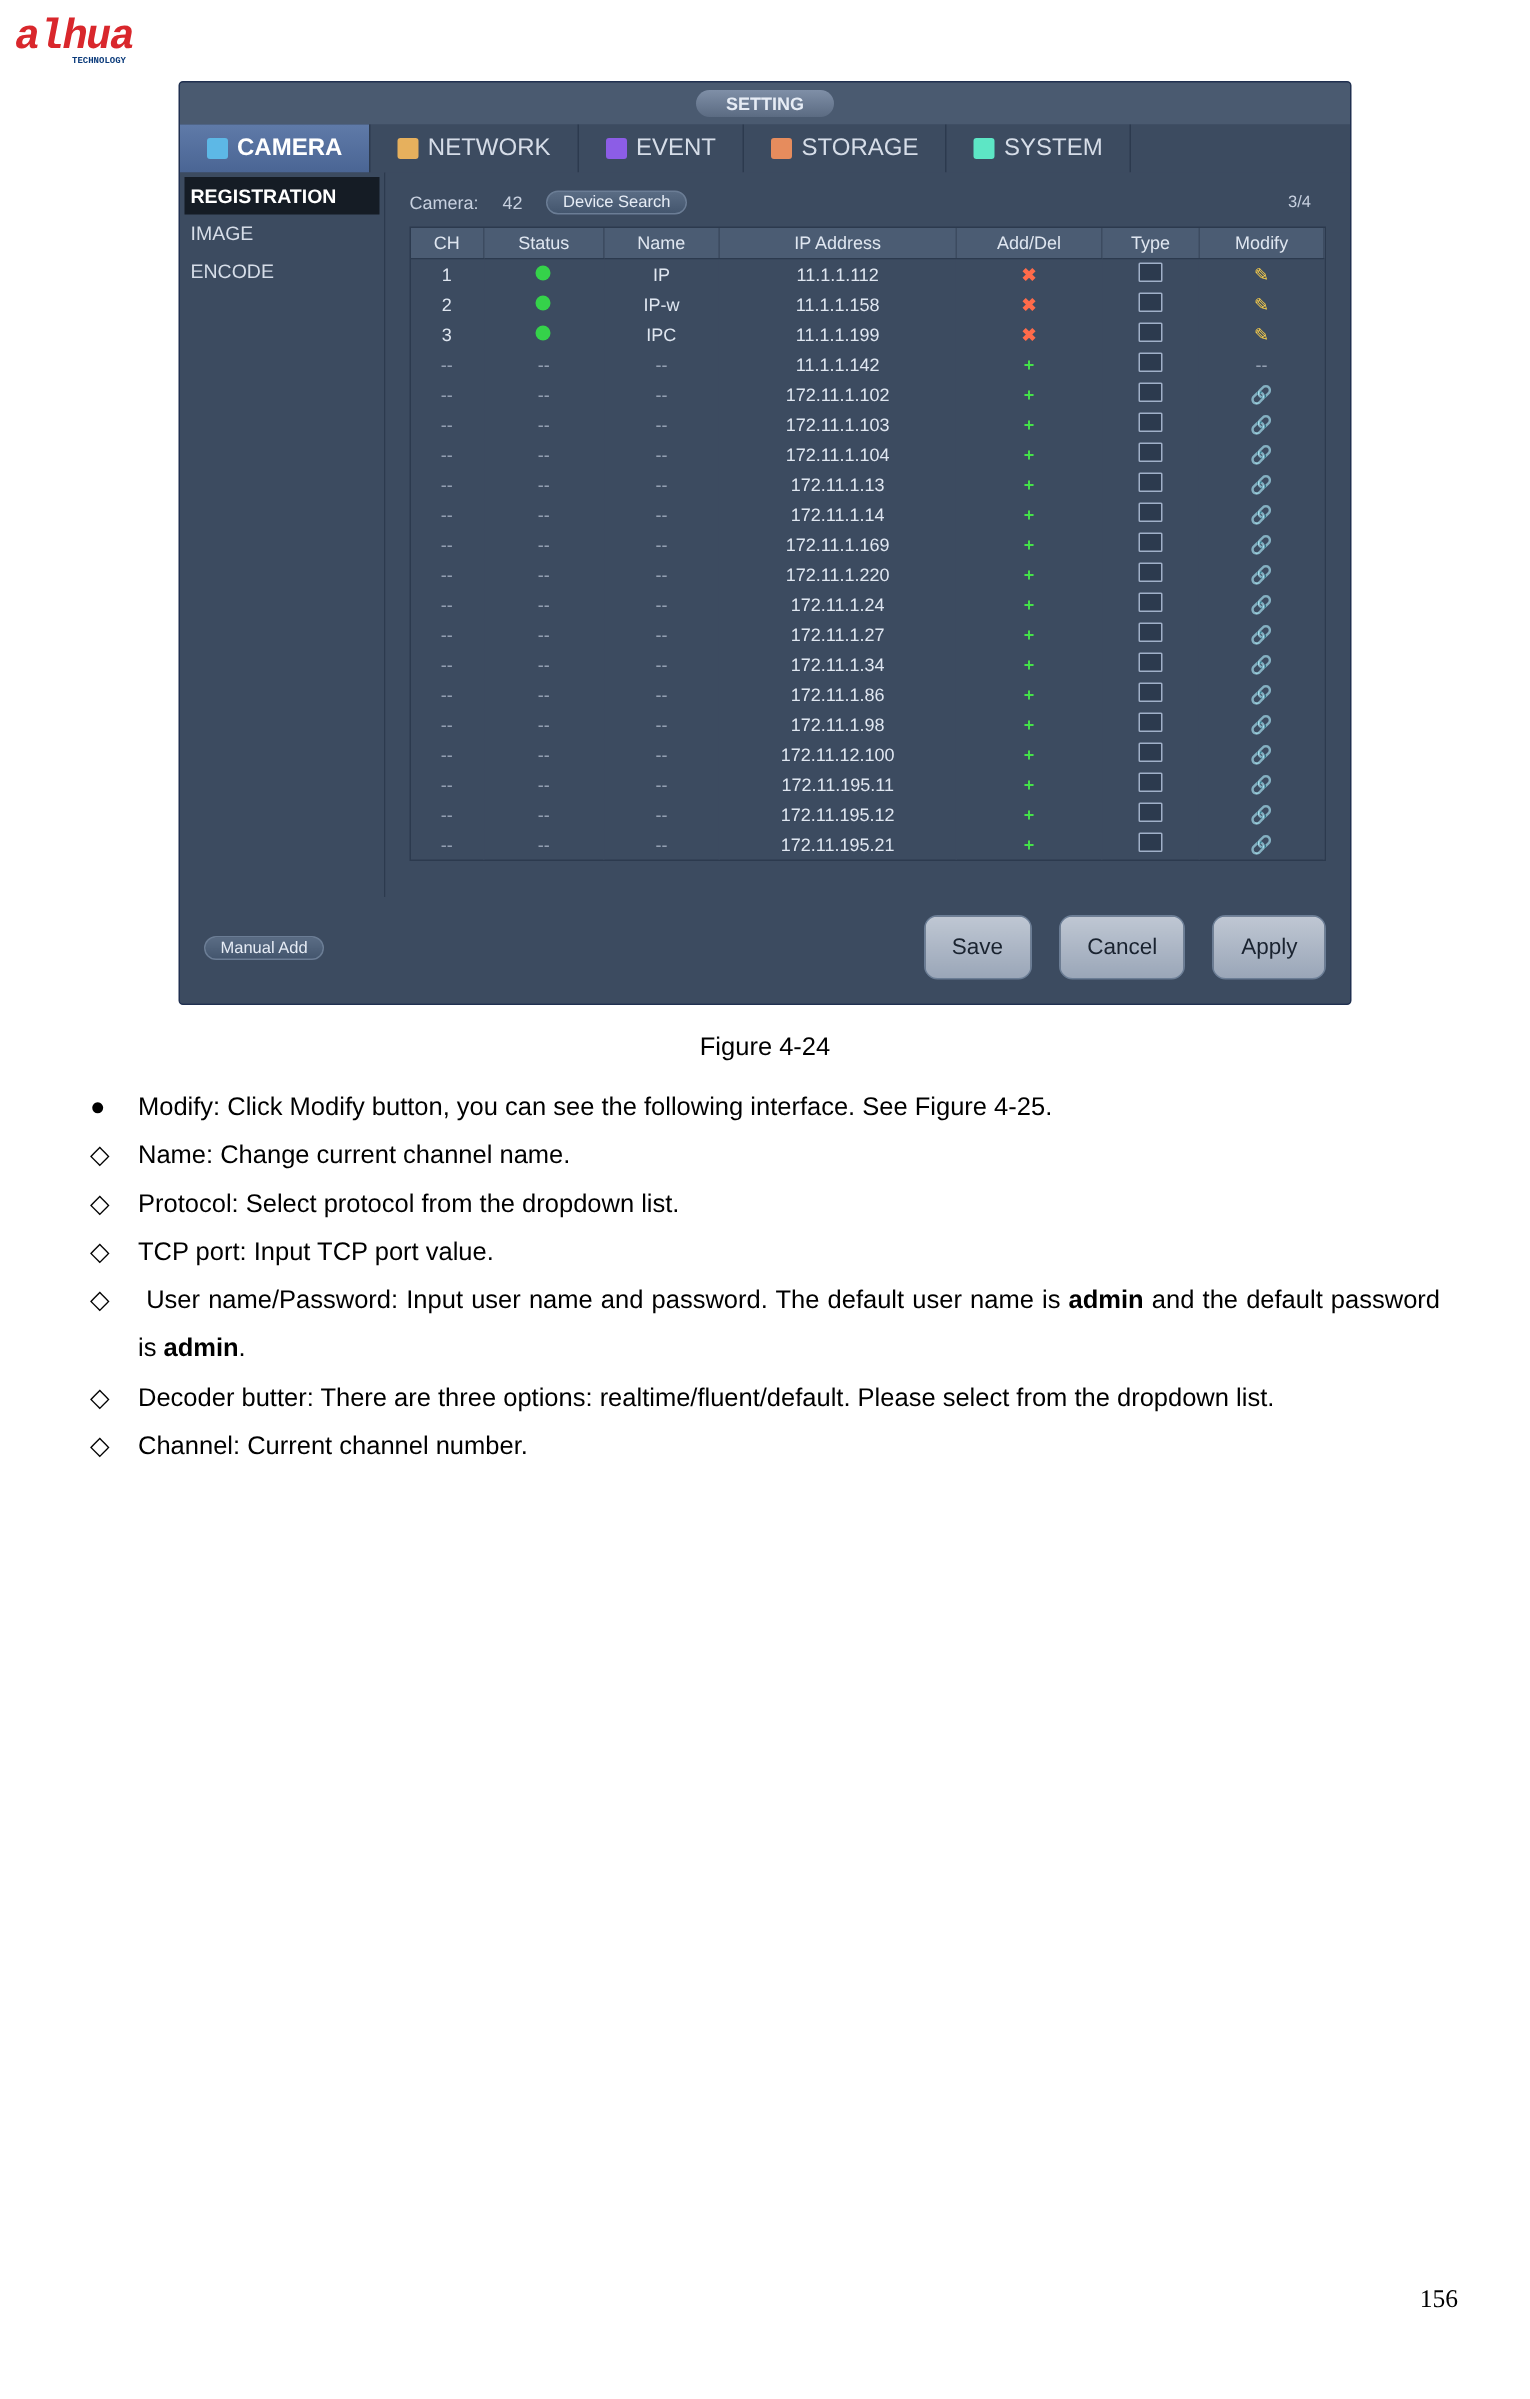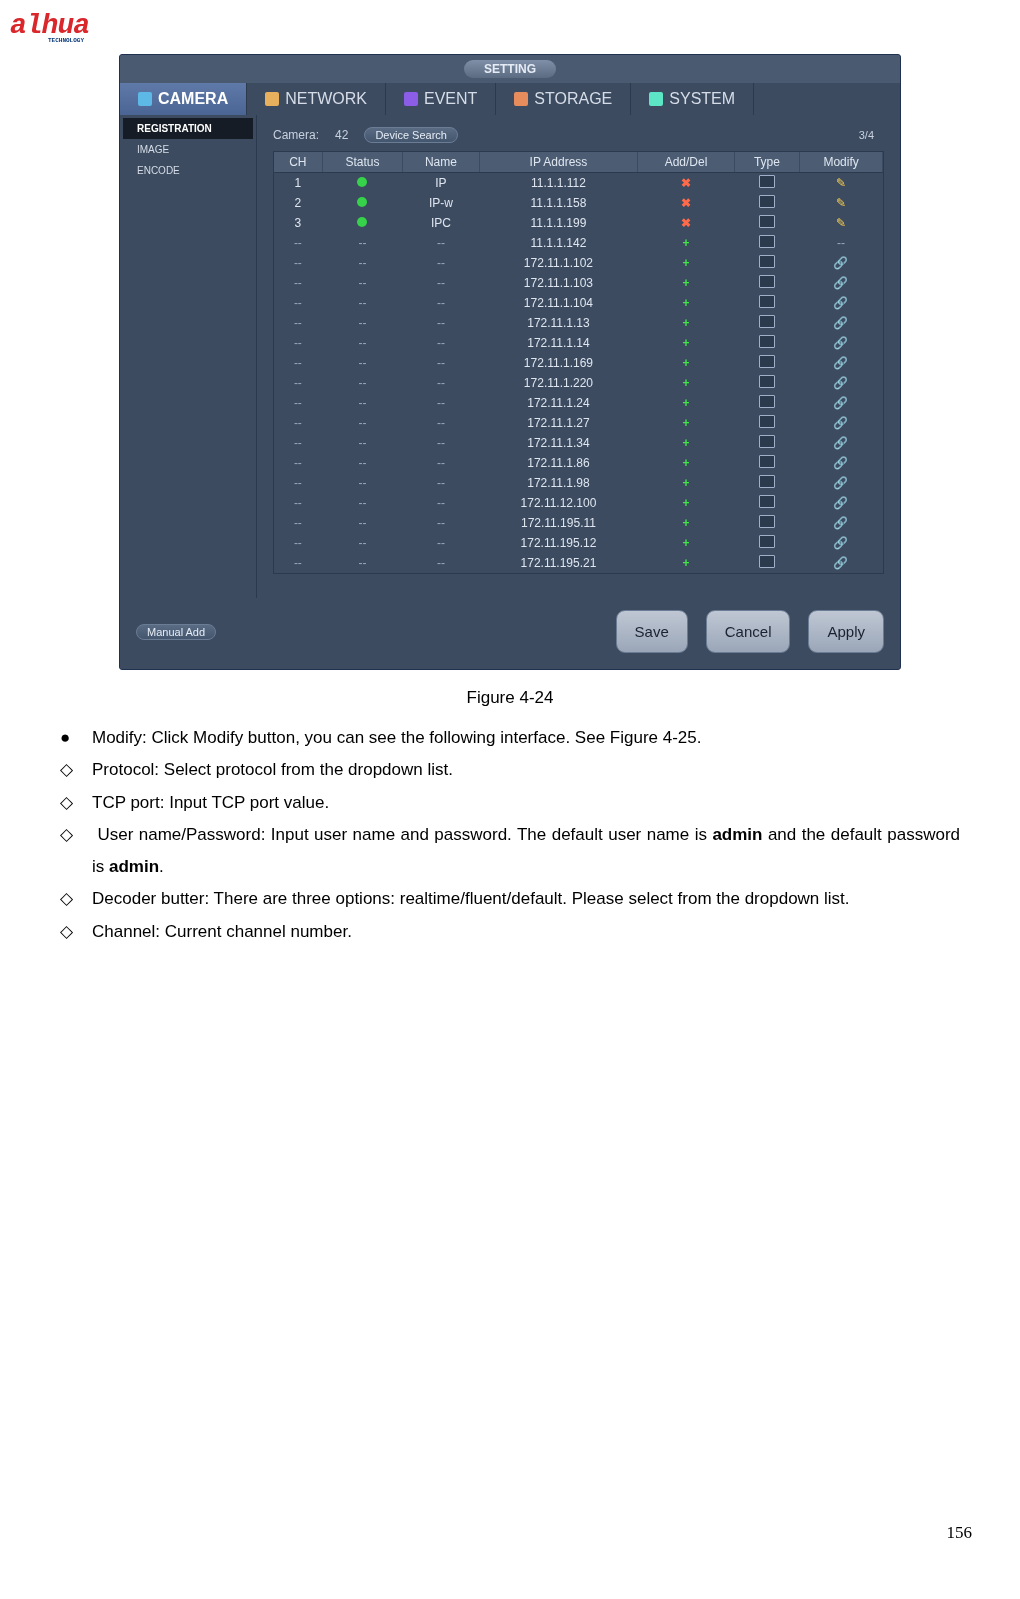--- a/index.html
+++ b/index.html
@@ -102,23 +102,23 @@
     display: flex;
     min-height: 450px;
   }
   .ui-side {
     width: 130px;
     background: #3c4b60;
     padding: 3px;
     border-right: 1px solid #2c3a4e;
   }
   .side-item {
-    padding: 5px 14px;
+    padding: 5px 4px;
     color: #d6dde8;
-    font-size: 10px;
+    font-size: 13px;
     cursor: pointer;
   }
   .side-item.active {
     background: #151c25;
     color: #fff;
     font-weight: bold;
   }
 
   .ui-main {
     flex: 1;
@@ -487,20 +487,21 @@
       <span class="btn-flat">Save</span>
       <span class="btn-flat">Cancel</span>
       <span class="btn-flat">Apply</span>
     </div>
   </div>
 
   <div class="caption">Figure 4-24</div>
 
   <ul class="doc">
     <li class="bullet"><span>Modify: Click Modify button, you can see the following interface. See Figure 4-25.</span></li>
+    <li class="diamond"><span>Name: Change current channel name.</span></li>
     <li class="diamond"><span>Protocol: Select protocol from the dropdown list.</span></li>
     <li class="diamond"><span>TCP port: Input TCP port value.</span></li>
     <li class="diamond">
       <span>User name/Password: Input user name and password. The default user name is </span><span class="b">admin</span><span> and the default password is </span><span class="b">admin</span><span>.</span>
     </li>
     <li class="diamond"><span>Decoder butter: There are three options: realtime/fluent/default. Please select from the dropdown list.</span></li>
     <li class="diamond"><span>Channel: Current channel number.</span></li>
   </ul>
 
   <div class="pagenum">156</div>

